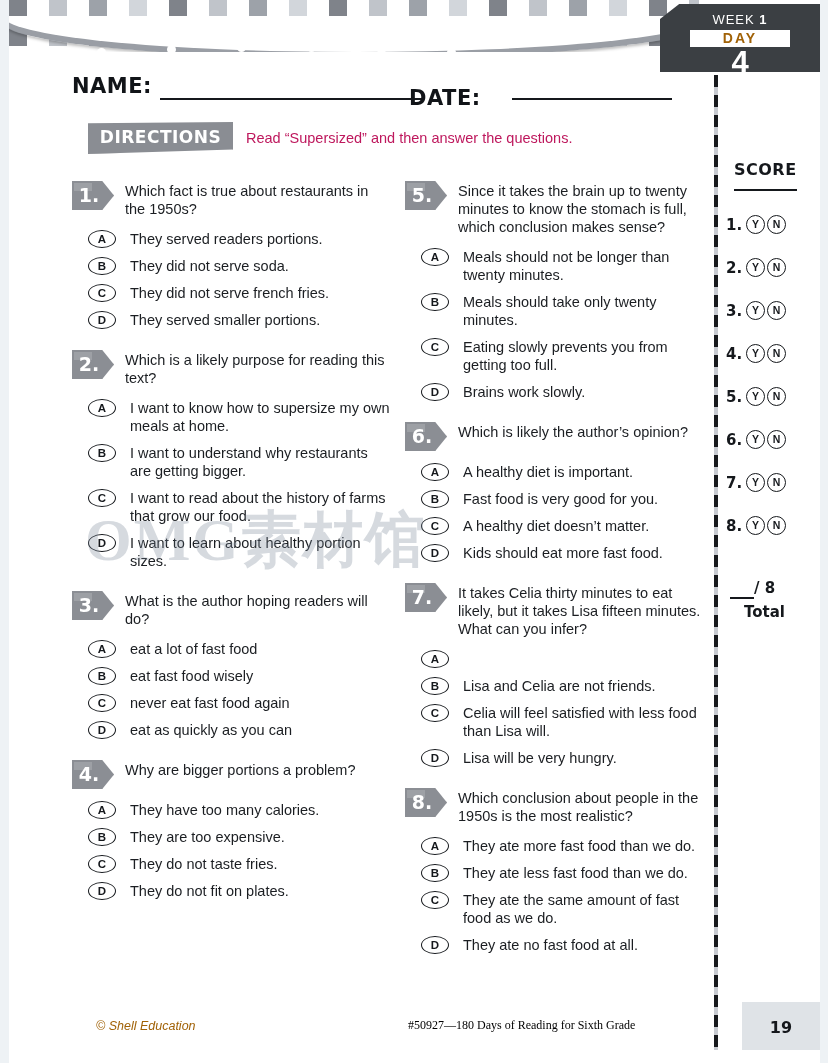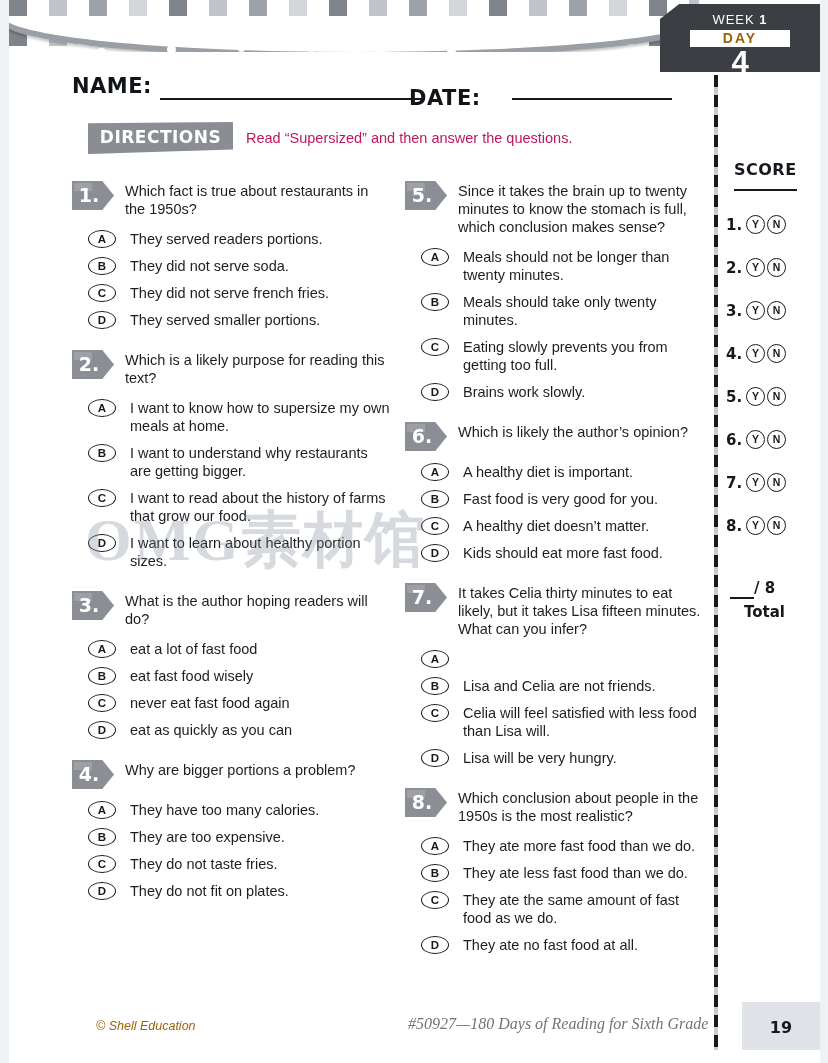--- a/index.html
+++ b/index.html
@@ -305,23 +305,22 @@
     font-family: Liberation Sans, sans-serif;
     font-style: italic;
     font-size: 12.5px;
     color: #a16207;
     margin-left: 34px;
   }
   .footer-center {
     position: absolute;
     left: 408px; bottom: 30px;
     font-family: "Liberation Serif", serif;
-    font-style: italic;
-    font-size: 16px;
-    color: #737373;
+    font-size: 12px;
+    color: #000000;
   }
   .footer-page {
     position: absolute;
     right: 8px; bottom: 13px;
     width: 78px; height: 48px;
     background: #dfe3e7;
   }
   .footer-page span {
     position: absolute;
     left: 0; top: 16px; width: 78px;

